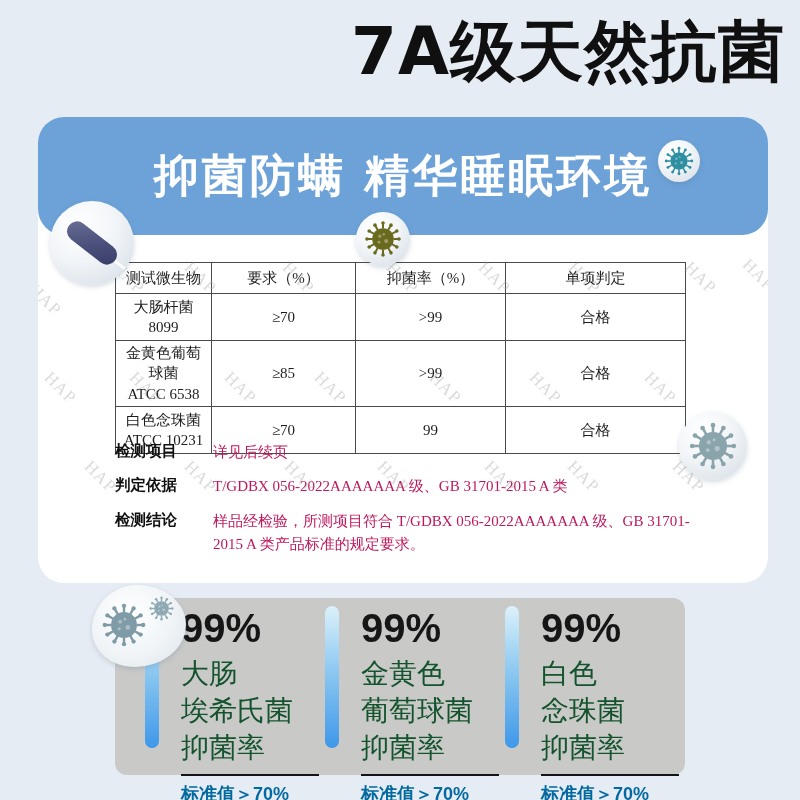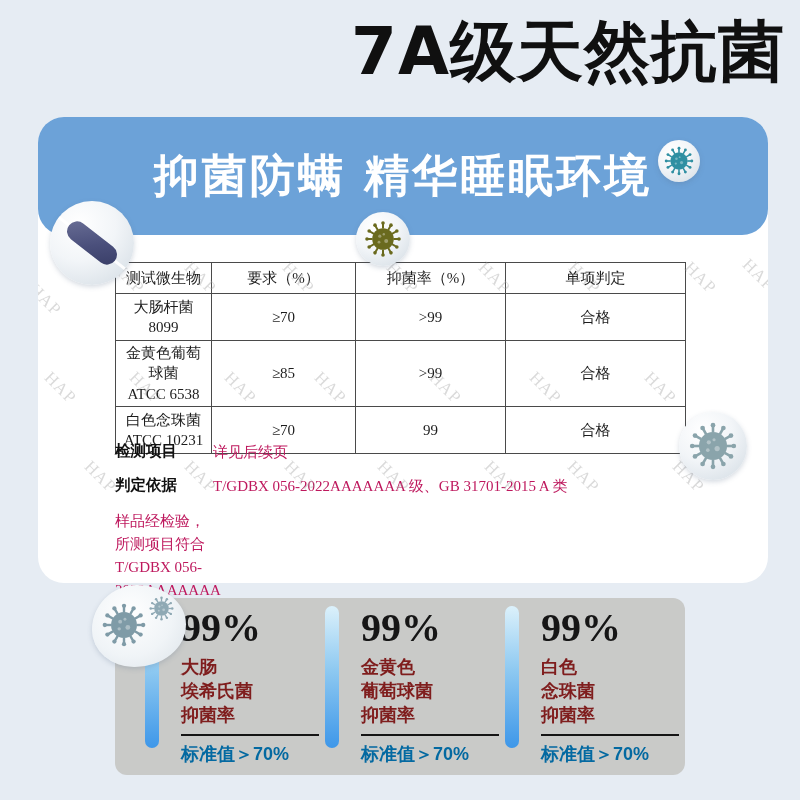--- a/index.html
+++ b/index.html
@@ -48,22 +48,22 @@
       letter-spacing:1px;color:#9f9f9f;opacity:.38;}
 
   
   .panel{left:115px;top:598px;width:570px;height:177px;background:#c9cac8;
          border-radius:12px;z-index:3;}
   .stat{position:absolute;top:8px;display:flex;}
   .stat .bar{width:14px;height:142px;border-radius:7px;
              background:linear-gradient(180deg,#dcf1fb 0%,#8ec9f1 45%,#3e97e9 100%);}
   .stat .txt{margin-left:22px;margin-top:2px;}
   .stat .value{font-size:40px;font-weight:900;color:#161616;line-height:1;
-               font-family:Liberation Serif, serif;}
-  .stat .name{font-size:18px;font-weight:700;color:#7f1d1d;line-height:1.32;margin-top:8px;}
+               font-family:Liberation Sans, sans-serif;}
+  .stat .name{font-size:28px;font-weight:400;color:#14532d;line-height:1.32;margin-top:8px;}
   .stat .rule{width:138px;border-top:2.5px solid #141414;margin:7px 0 6px 0;}
   .stat .std{font-size:18px;font-weight:700;color:#0369a1;}
 
   
   .ball{position:absolute;border-radius:50%;z-index:5;
         background:radial-gradient(circle at 35% 28%,#ffffff 0%,#f2f5f8 45%,#dde4ea 80%,#cfd7df 100%);
         box-shadow:0 2px 5px rgba(90,110,140,.25);display:flex;align-items:center;justify-content:center;}
   .ball svg{display:block;}
   .capsule-ball{left:50px;top:201px;width:84px;height:84px;overflow:hidden;}
   .capsule{width:58px;height:20px;border-radius:11px;transform:rotate(38deg);
@@ -198,20 +198,21 @@
 <div class="abs fields report">
   <div class="field">
     <span class="lab">检测项目</span>
     <span class="val">详见后续页</span>
   </div>
   <div class="field">
     <span class="lab">判定依据</span>
     <span class="val">T/GDBX 056-2022AAAAAAA 级、GB 31701-2015 A 类</span>
   </div>
   <div class="field">
+    <span class="lab">检测结论</span>
     <span class="val">样品经检验，所测项目符合 T/GDBX 056-2022AAAAAAA 级、GB 31701-2015 A 类产品标准的规定要求。</span>
   </div>
 </div>
 
 <div class="abs wm-layer" id="wm-layer">
     <span class="wm" style="left: 90px; top: 161px;">HAP</span>
     <span class="wm" style="left: 162px; top: 161px;">HAP</span>
     <span class="wm" style="left: 260px; top: 161px;">HAP</span>
     <span class="wm" style="left: 364px; top: 161px;">HAP</span>
     <span class="wm" style="left: 456px; top: 161px;">HAP</span>

